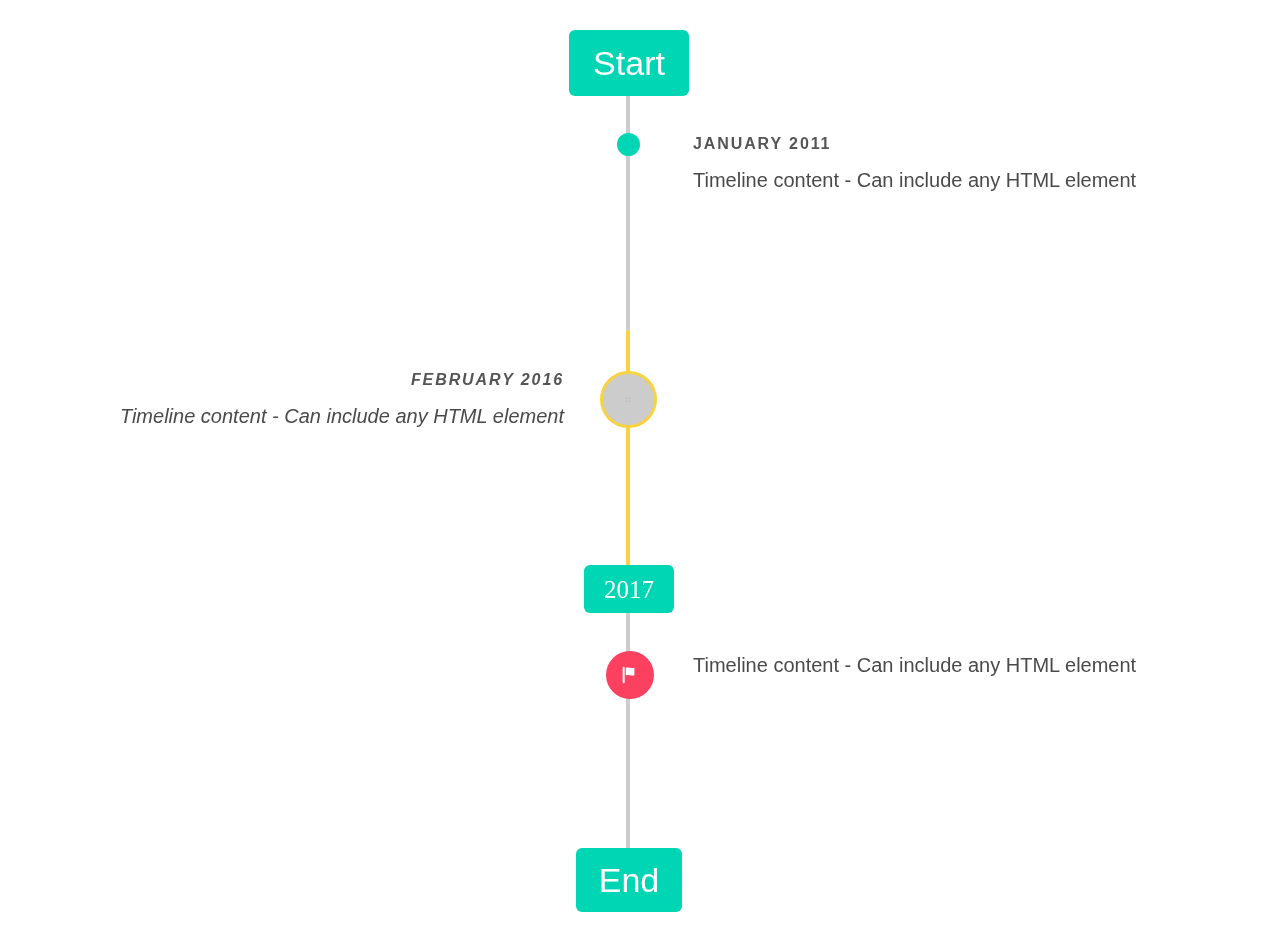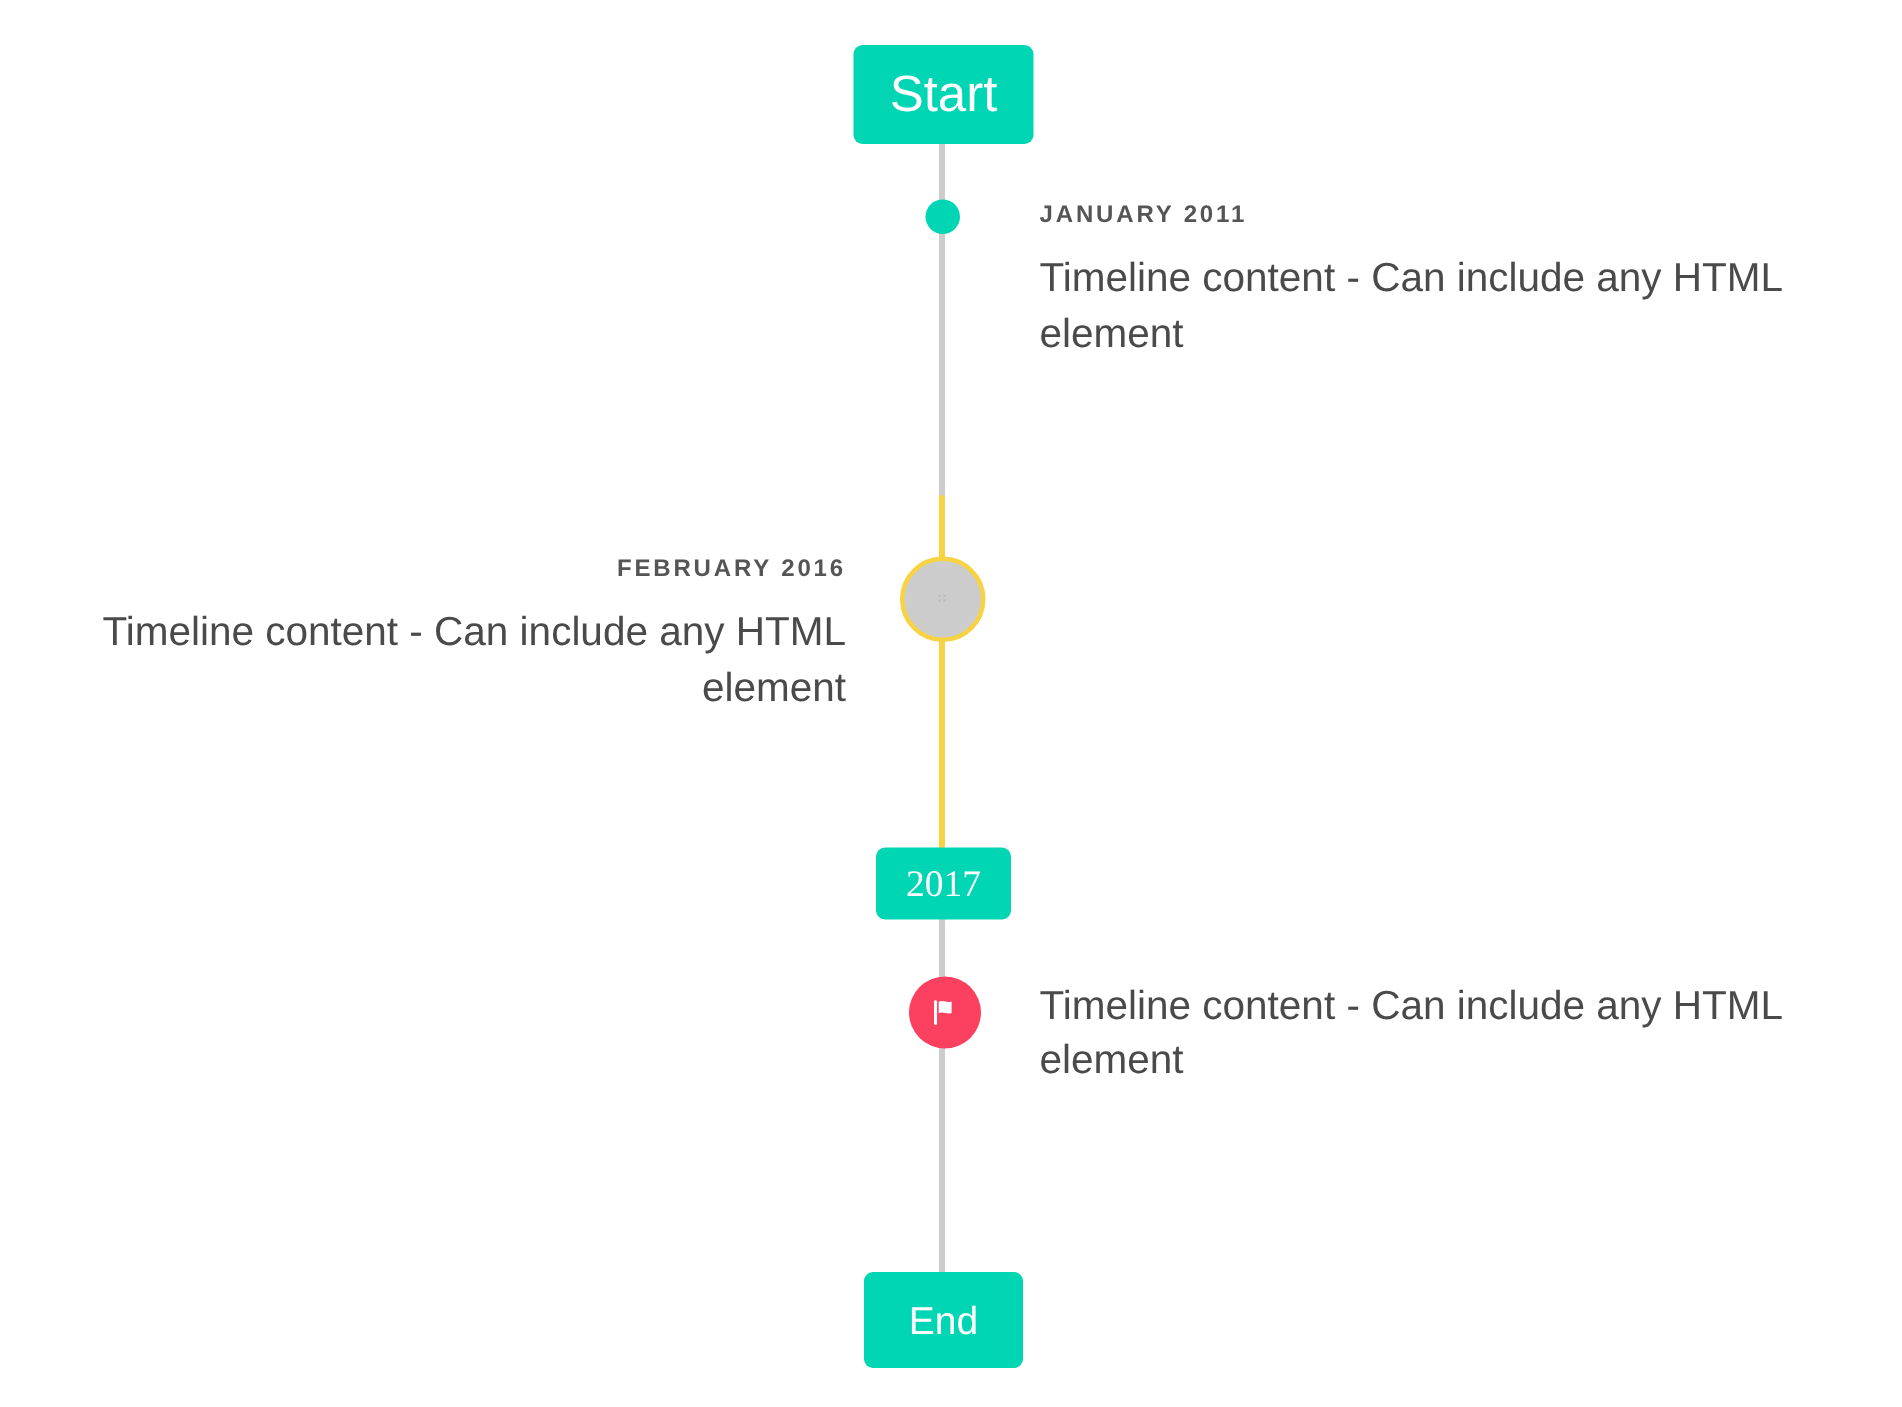--- a/index.html
+++ b/index.html
@@ -46,21 +46,21 @@
     user-select: none;
   }
   .cap-start {
     left: 569px; top: 30px;
     width: 120px; height: 66px;
     font-size: 34px;
   }
   .cap-end {
     left: 576px; top: 848px;
     width: 106px; height: 64px;
-    font-size: 26px;
+    font-size: 34px;
   }
   .cap-year {
     left: 584px; top: 565px;
     width: 90px; height: 48px;
     font-size: 25px;
     font-family: Liberation Serif, serif;
   }
 
   
   .marker {
@@ -104,29 +104,29 @@
 
   .entry-date {
     font-size: 16px;
     font-weight: bold;
     color: #555555;
     letter-spacing: 1.9px;
     margin: 0 0 14px 0;
     line-height: 1.2;
   }
   .entry-body {
-    font-size: 27px;
+    font-size: 20px;
     color: #4a4a4a;
     line-height: 1.35;
     margin: 0;
     font-weight: 400;
   }
 
   .entry-jan   { top: 134px; }
-  .entry-feb   { top: 370px; }
+  .entry-feb   { top: 370px; font-style: italic; }
   .entry-mar   { top: 652px; }
 </style>
 </head>
 <body>
 
 <div id="timeline-root">
 
   <div class="rail rail-gray-top"></div>
   <div class="rail rail-yellow"></div>
   <div class="rail rail-gray-bottom"></div>

